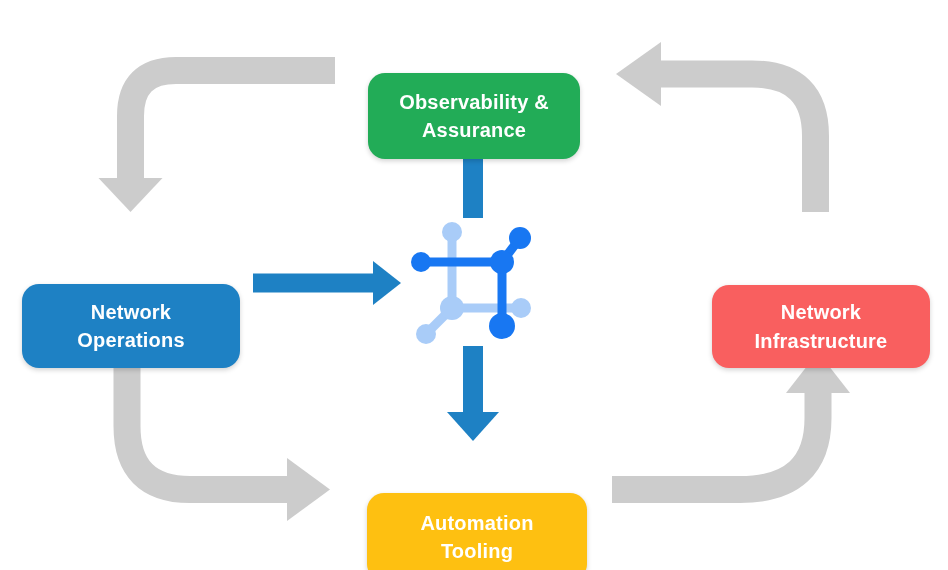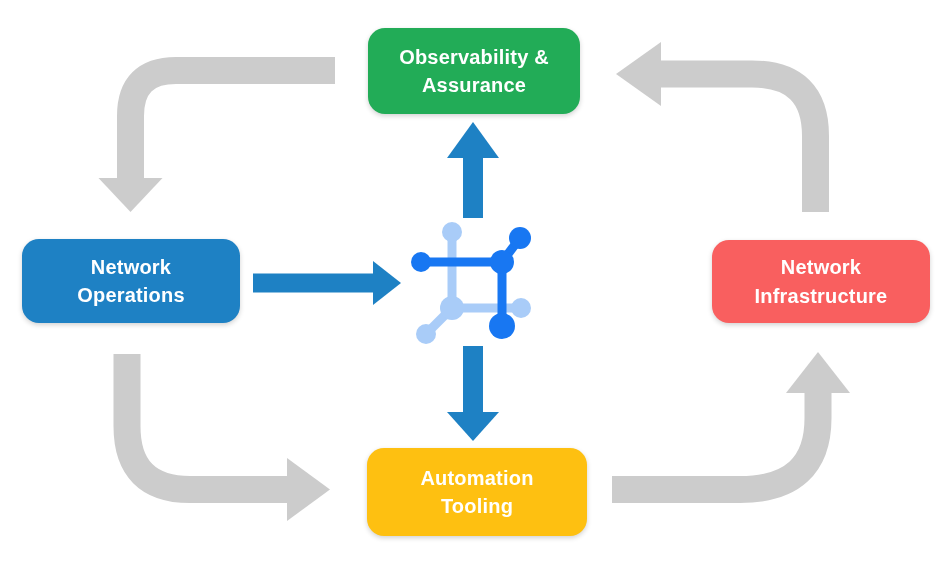--- a/index.html
+++ b/index.html
@@ -19,20 +19,21 @@
     justify-content: center;
     text-align: center;
     color: var(--label_text, #fff);
     font-weight: 700;
     font-size: 20px;
     line-height: 1.42;
     letter-spacing: 0.2px;
     border-radius: 17px;
     white-space: pre-line;
     box-shadow: 0 2px 5px rgba(0,0,0,0.18);
+    margin-top: 45px;
   }
   .node-green  { left: 368px; top:  28px; width: 212px; height: 86px; background: var(--node_green); }
   .node-blue   { left:  22px; top: 239px; width: 218px; height: 84px; background: var(--node_blue); }
   .node-red    { left: 712px; top: 240px; width: 218px; height: 83px; background: var(--node_red); }
   .node-yellow { left: 367px; top: 448px; width: 220px; height: 88px; background: var(--node_yellow); }
   .s-gray   { stroke: var(--arrow_gray);      fill: none; stroke-width: 27; }
   .f-gray   { fill:   var(--arrow_gray); }
   .s-blue   { stroke: var(--arrow_blue);      fill: none; }
   .f-blue   { fill:   var(--arrow_blue); }
   .s-idark  { stroke: var(--icon_dark_blue);  fill: none; stroke-width: 9; }

